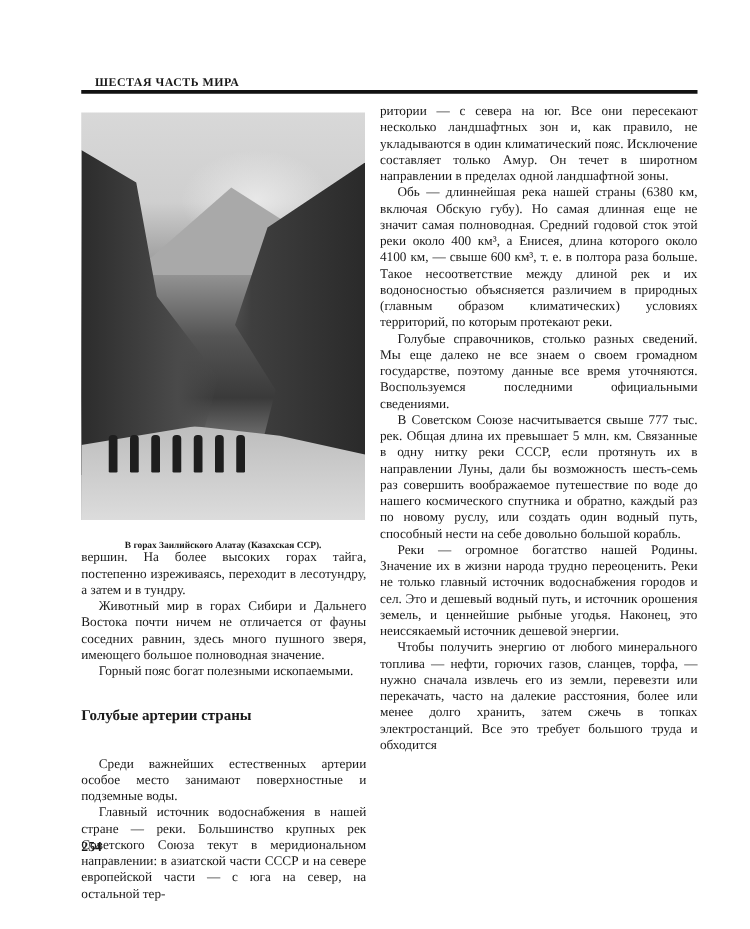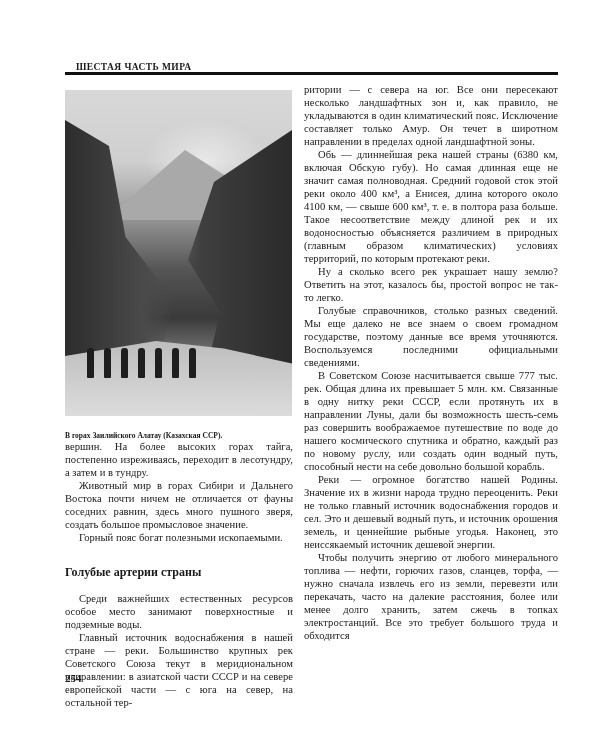--- a/index.html
+++ b/index.html
@@ -39,32 +39,32 @@
   .photo .snow {
     position: absolute; left: 0; bottom: 0; width: 100%; height: 75px;
     background: linear-gradient(180deg, #bdbdbd, #dcdcdc);
     clip-path: polygon(0 20%, 40% 0, 70% 10%, 100% 30%, 100% 100%, 0 100%);
   }
   .photo .figures {
     position: absolute; left: 22px; bottom: 38px; display: flex; gap: 10px;
   }
   .photo .fig { width: 7px; height: 30px; background: #1e1e1e; border-radius: 3px 3px 1px 1px; }
   .caption {
-    position: absolute; left: 65px; top: 431px; width: 227px; text-align: left;
+    position: absolute; left: 65px; top: 431px; width: 227px; text-align: center;
     font-weight: bold; font-size: 7.5px;
   }
   .col {
     position: absolute; font-size: 10.6px; line-height: 13px; text-align: justify;
   }
   .col p { margin: 0; text-indent: 0; }
   .col p.ind { text-indent: 14px; }
   .col-left { left: 65px; top: 440px; width: 228px; }
   .col-right { left: 304px; top: 83px; width: 254px; font-family: Liberation Serif, serif; }
   .section-title {
-    font-weight: bold; font-size: 12px; margin: 22px 0 13px 0; text-align: left;
+    font-weight: bold; font-size: 12px; margin: 22px 0 26px 0; text-align: left;
   }
   .page-number {
     position: absolute; left: 65px; top: 672px; font-weight: bold; font-size: 11px;
   }
 </style>
 </head>
 <body>
 
 <div class="running-head">ШЕСТАЯ ЧАСТЬ МИРА</div>
 <div class="head-rule"></div>
@@ -81,30 +81,29 @@
     <div class="fig"></div>
     <div class="fig"></div>
     <div class="fig"></div>
     <div class="fig"></div>
   </div>
 </div>
 <div class="caption">В горах Заилийского Алатау (Казахская ССР).</div>
 
 <div class="col col-left">
   <p>вершин. На более высоких горах тайга, постепенно изреживаясь, переходит в лесотундру, а затем и в тундру.</p>
-  <p class="ind">Животный мир в горах Сибири и Дальнего Востока почти ничем не отличается от фауны соседних равнин, здесь много пушного зверя, создать большое промысловое значение.</p>
+  <p class="ind">Животный мир в горах Сибири и Дальнего Востока почти ничем не отличается от фауны соседних равнин, здесь много пушного зверя, имеющего большое полноводная значение.</p>
   <p class="ind">Горный пояс богат полезными ископаемыми.</p>
   <div class="section-title">Голубые артерии страны</div>
-  <p class="ind">Среди важнейших естественных ресурсов особое место занимают поверхностные и подземные воды.</p>
+  <p class="ind">Среди важнейших естественных артерии особое место занимают поверхностные и подземные воды.</p>
   <p class="ind">Главный источник водоснабжения в нашей стране — реки. Большинство крупных рек Советского Союза текут в меридиональном направлении: в азиатской части СССР и на севере европейской части — с юга на север, на остальной тер-</p>
 </div>
 
 <div class="col col-right">
   <p>ритории — с севера на юг. Все они пересекают несколько ландшафтных зон и, как правило, не укладываются в один климатический пояс. Исключение составляет только Амур. Он течет в широтном направлении в пределах одной ландшафтной зоны.</p>
   <p class="ind">Обь — длиннейшая река нашей страны (6380 км, включая Обскую губу). Но самая длинная еще не значит самая полноводная. Средний годовой сток этой реки около 400 км³, а Енисея, длина которого около 4100 км, — свыше 600 км³, т. е. в полтора раза больше. Такое несоответствие между длиной рек и их водоносностью объясняется различием в природных (главным образом климатических) условиях территорий, по которым протекают реки.</p>
-  <p class="ind">Ну а сколько всего рек украшает нашу землю? Ответить на этот, казалось бы, простой вопрос не так-то легко.</p>
   <p class="ind">Голубые справочников, столько разных сведений. Мы еще далеко не все знаем о своем громадном государстве, поэтому данные все время уточняются. Воспользуемся последними официальными сведениями.</p>
   <p class="ind">В Советском Союзе насчитывается свыше 777 тыс. рек. Общая длина их превышает 5 млн. км. Связанные в одну нитку реки СССР, если протянуть их в направлении Луны, дали бы возможность шесть-семь раз совершить воображаемое путешествие по воде до нашего космического спутника и обратно, каждый раз по новому руслу, или создать один водный путь, способный нести на себе довольно большой корабль.</p>
   <p class="ind">Реки — огромное богатство нашей Родины. Значение их в жизни народа трудно переоценить. Реки не только главный источник водоснабжения городов и сел. Это и дешевый водный путь, и источник орошения земель, и ценнейшие рыбные угодья. Наконец, это неиссякаемый источник дешевой энергии.</p>
   <p class="ind">Чтобы получить энергию от любого минерального топлива — нефти, горючих газов, сланцев, торфа, — нужно сначала извлечь его из земли, перевезти или перекачать, часто на далекие расстояния, более или менее долго хранить, затем сжечь в топках электростанций. Все это требует большого труда и обходится</p>
 </div>
 
 <div class="page-number">254</div>
 
 </body></html>

